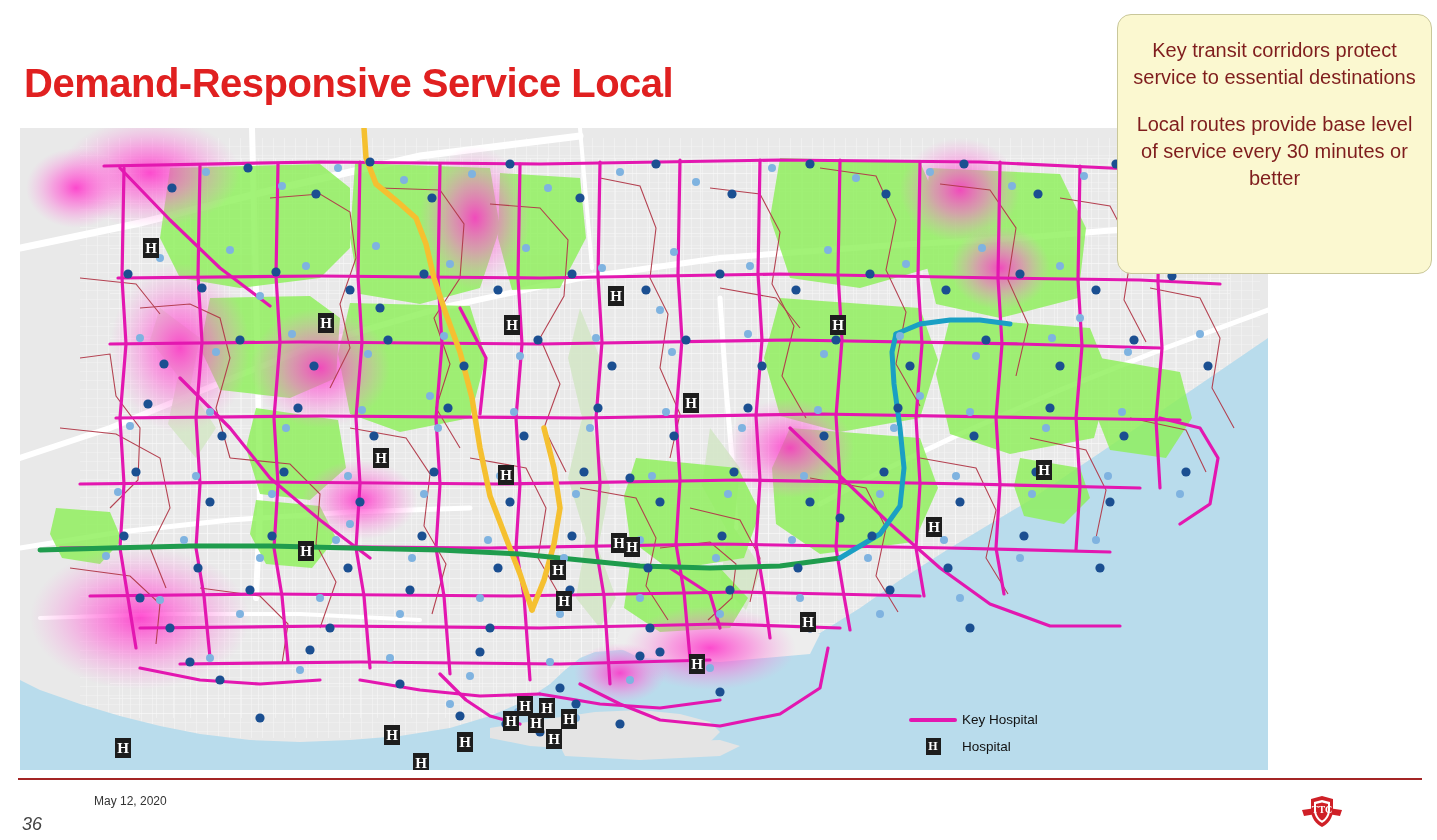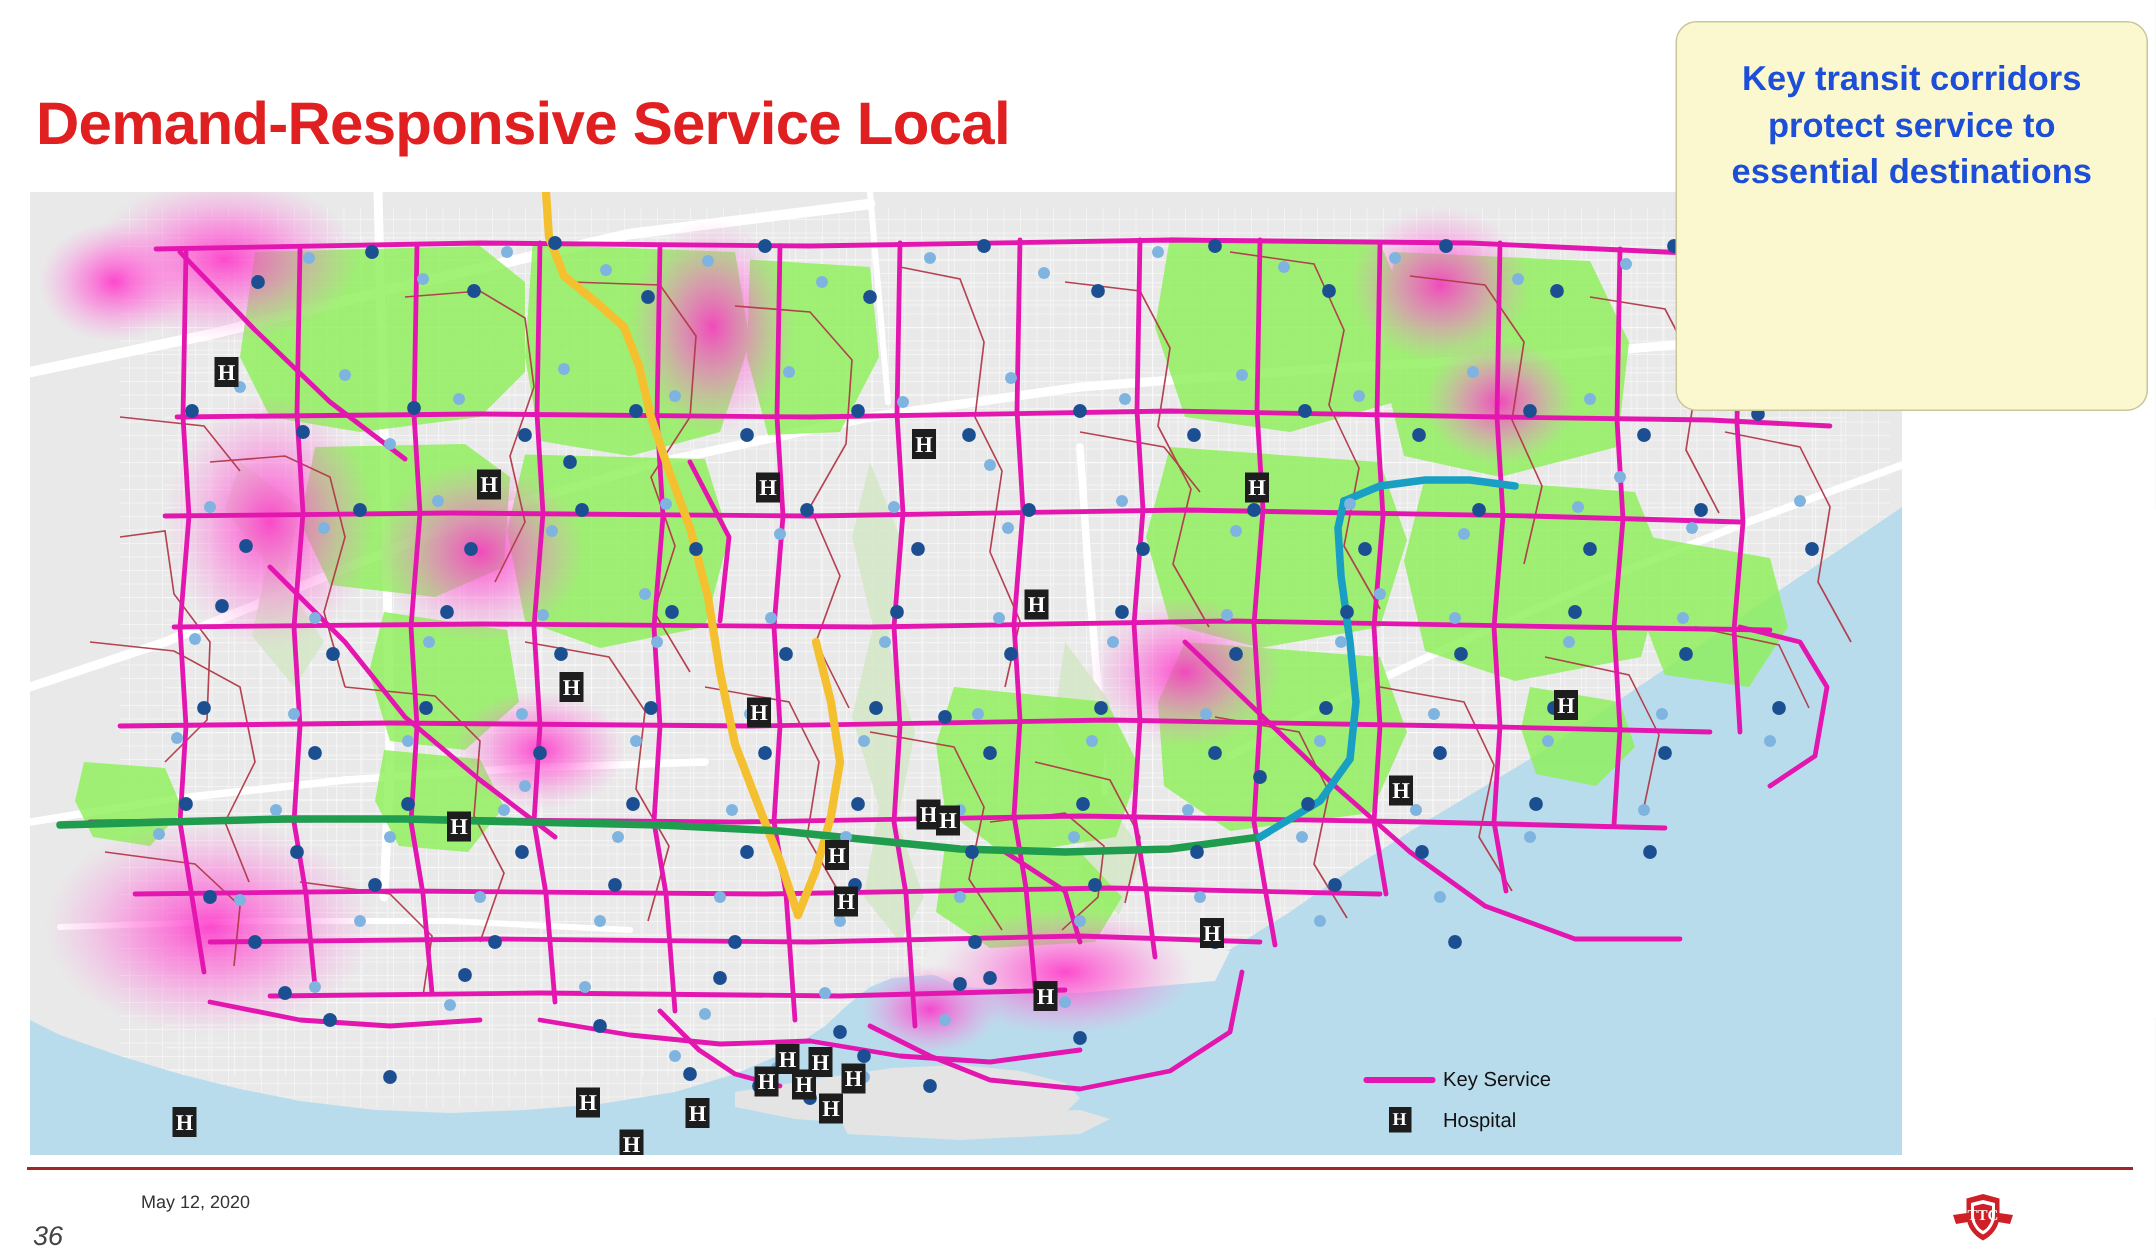--- a/index.html
+++ b/index.html
@@ -13,22 +13,22 @@
     position:absolute;left:24px;top:61px;
     font-size:40px;font-weight:bold;letter-spacing:-0.5px;
     color:#e02020;white-space:nowrap;
   }
 
   
   #callout{
     position:absolute;left:1117px;top:14px;width:315px;height:260px;
     background:#fbf8d0;border:1px solid #c9c79a;border-radius:14px;
     box-sizing:border-box;padding:22px 14px 14px 14px;
-    text-align:center;color:#1d4ed8;
-    font-size:23px;font-weight:bold;line-height:1.35;
+    text-align:center;color:#7f1d1d;
+    font-size:20px;font-weight:normal;line-height:1.35;
     z-index:40;
   }
   #callout p{margin:0;}
   #callout .gap{height:20px;}
 
   
   #map{
     position:absolute;left:20px;top:128px;width:1248px;height:642px;
     overflow:hidden;background:#e9e9e9;
   }
@@ -56,20 +56,21 @@
   #ttc-logo{position:absolute;left:1298px;top:791px;width:48px;height:40px;}
 </style>
 </head>
 <body>
 
 <div id="slide-title">Demand-Responsive Service Local</div>
 
 <div id="callout">
   <p>Key transit corridors protect service to essential destinations</p>
   <div class="gap"></div>
+  <p>Local routes provide base level of service every 30 minutes or better</p>
 </div>
 
 <div id="map">
 
   <svg class="layer" viewBox="0 0 1248 642" preserveAspectRatio="none">
     <defs>
       <radialGradient id="empGlow">
         <stop offset="0%" stop-color="#ff2ec8" stop-opacity="0.85"></stop>
         <stop offset="45%" stop-color="#ff61d6" stop-opacity="0.55"></stop>
         <stop offset="100%" stop-color="#ff8fe2" stop-opacity="0"></stop>
@@ -584,21 +585,21 @@
           <text x="549" y="596" fill="#fff">H</text>
         </g>
     </g>
   </svg>
 
   <div id="legend">
     <div class="lg-row">
       <span class="lg-key">
           <span class="k-corridor"></span>
         </span>
-      <span class="lg-label">Key Service</span>
+      <span class="lg-label">Key Hospital</span>
     </div>
     <div class="lg-row">
       <span class="lg-key">
           <span class="k-hosp">H</span>
         </span>
       <span class="lg-label">Hospital</span>
     </div>
 
   </div>
 </div>

